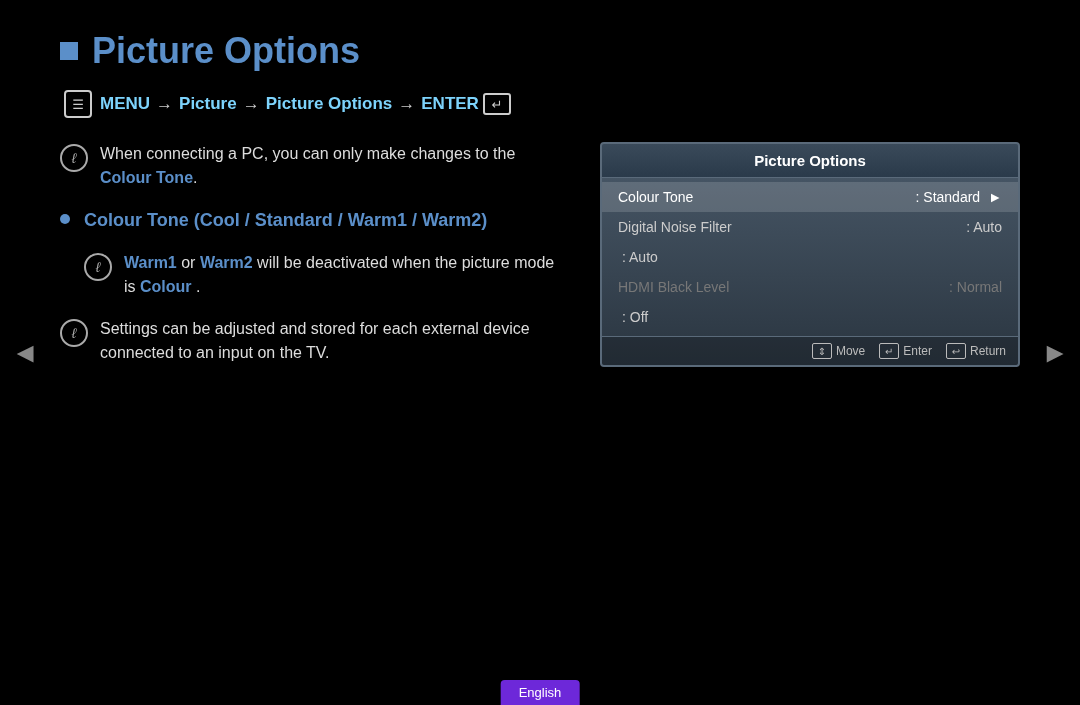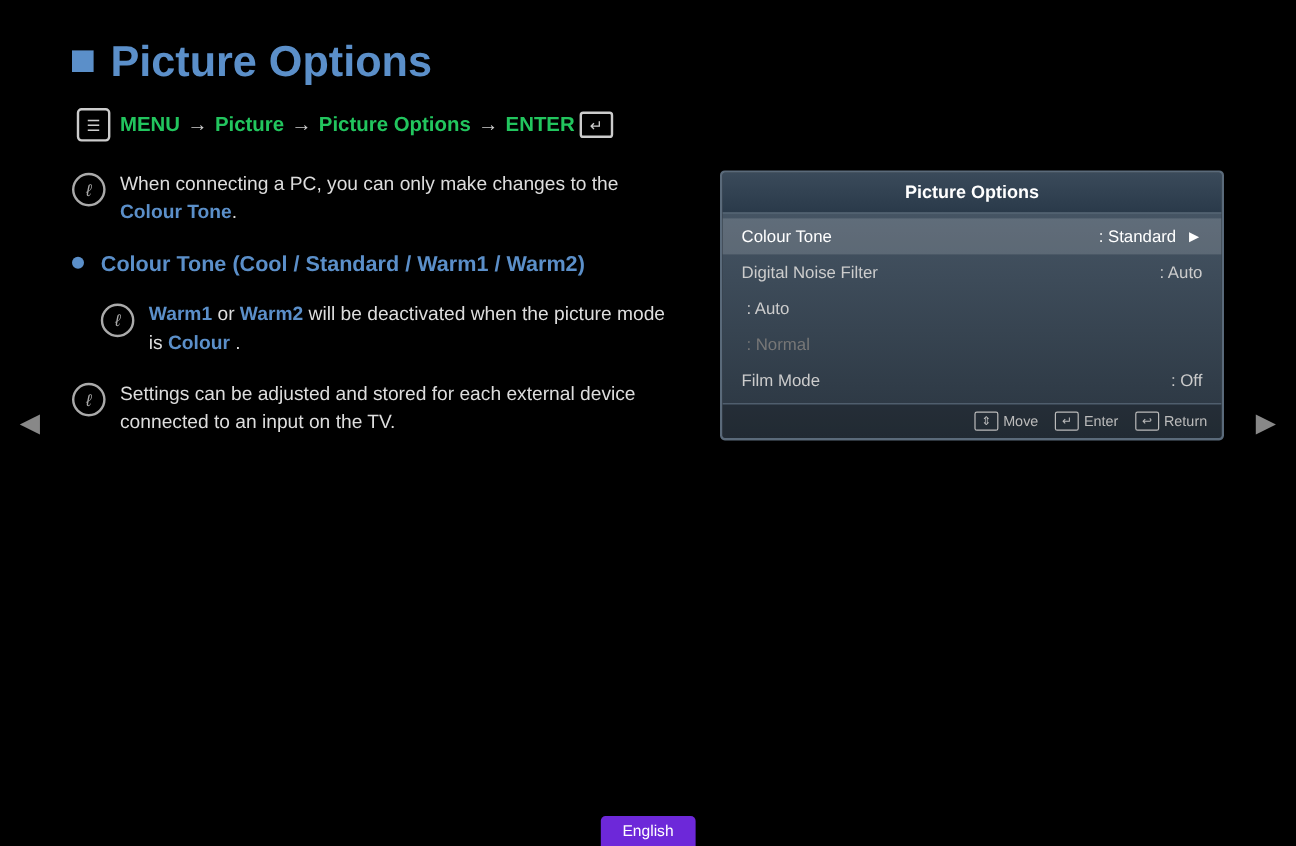--- a/index.html
+++ b/index.html
@@ -61,21 +61,21 @@
       border: 2px solid #ccc;
       border-radius: 4px;
       margin-right: 8px;
       font-size: 13px;
       color: #ccc;
       flex-shrink: 0;
     }
 
     .breadcrumb-bold {
       font-weight: bold;
-      color: #22c55e;
+      color: #7dd3fc;
     }
 
     .enter-icon {
       display: inline-flex;
       align-items: center;
       justify-content: center;
       width: 28px;
       height: 22px;
       border: 2px solid #ccc;
       border-radius: 3px;
@@ -378,25 +378,25 @@
           <div class="option-row">
             <span class="option-label">Digital Noise Filter</span>
             <span class="option-value">: Auto</span>
           </div>
 
           <div class="option-row">
             <span class="option-value">: Auto</span>
           </div>
 
           <div class="option-row disabled">
+            <span class="option-label">HDMI Black Level</span>
             <span class="option-value">: Normal</span>
           </div>
 
           <div class="option-row">
-            <span class="option-label">Film Mode</span>
             <span class="option-value">: Off</span>
           </div>
 
         </div>
         <div class="options-footer">
           <div class="footer-item">
             <span class="footer-btn">⇕</span>
             <span>Move</span>
           </div>
           <div class="footer-item">

